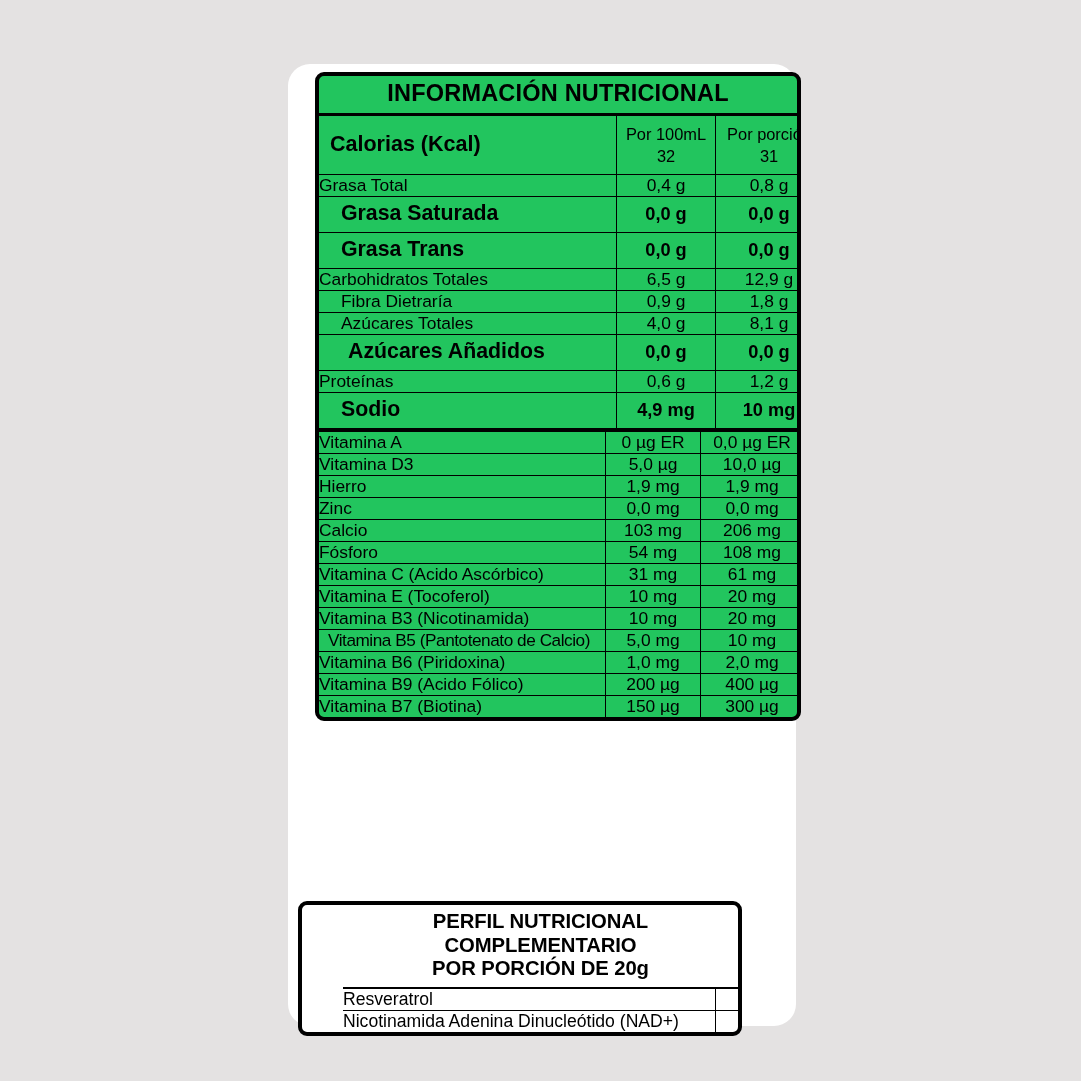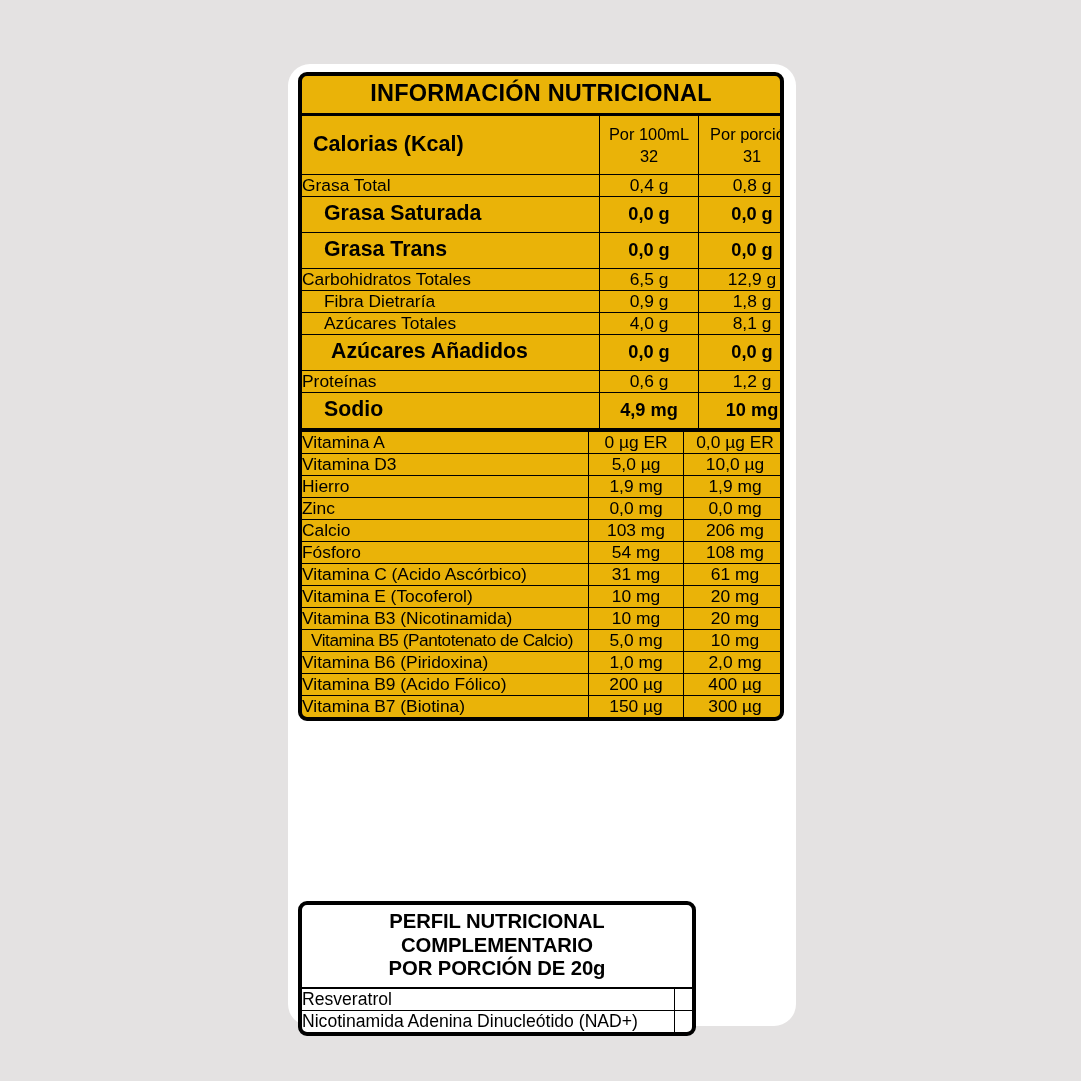--- a/index.html
+++ b/index.html
@@ -23,27 +23,27 @@
     height: 962px;
     background: #ffffff;
     border-radius: 22px;
     box-sizing: border-box;
     padding: 8px 10px;
   }
 
   
   .panel {
     position: absolute;
-    left: 298px;
+    left: 315px;
     top: 72px;
     width: 486px;
     box-sizing: border-box;
     border: 4px solid #000;
     border-radius: 9px;
-    background: #eab308;
+    background: #22c55e;
     overflow: hidden;
   }
 
   .panel-title {
     text-align: center;
     font-weight: bold;
     font-size: 23.5px;
     letter-spacing: 0.2px;
     padding: 5px 0 7px 0;
     border-bottom: 3px solid #000;
@@ -122,26 +122,27 @@
     font-size: 17.2px;
     letter-spacing: -0.45px;
     padding-left: 9px;
   }
 
   
   .panel2 {
     position: absolute;
     left: 298px;
     top: 901px;
-    width: 398px;
+    width: 444px;
     box-sizing: border-box;
     border: 4px solid #000;
     border-radius: 9px;
     background: #fff;
     overflow: hidden;
+    padding-left: 41px;
   }
   .panel2-title {
     text-align: center;
     font-weight: bold;
     font-size: 20.3px;
     line-height: 1.16;
     padding: 5px 4px 6px 4px;
     border-bottom: 2.4px solid #000;
     letter-spacing: -0.1px;
   }

